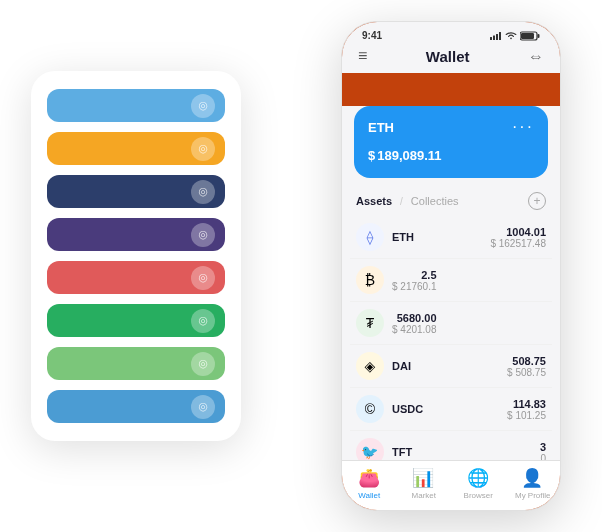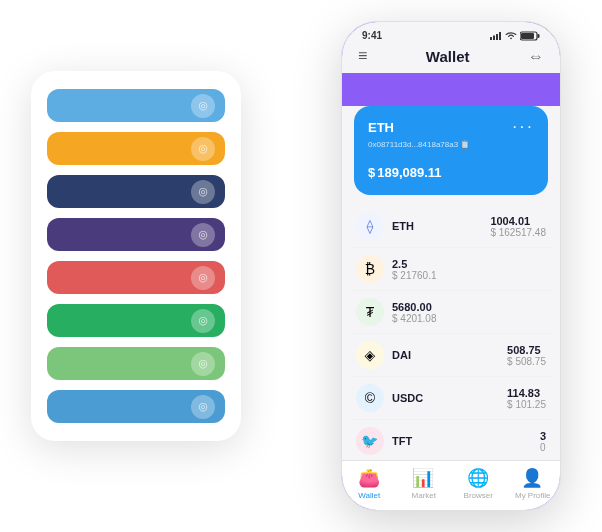--- a/index.html
+++ b/index.html
@@ -62,21 +62,21 @@
       color: rgba(255,255,255,0.8);
     }
 
     
     .phone {
       position: absolute;
       right: 30px;
       top: 10px;
       width: 220px;
       height: 490px;
-      background: #8b5cf6;
+      background: #c2410c;
       border-radius: 36px;
       box-shadow: 0 12px 50px rgba(0,0,0,0.18);
       overflow: hidden;
       z-index: 2;
       border: 1.5px solid #e0e0e0;
       display: flex;
       flex-direction: column;
     }
 
     .phone-status-bar {
@@ -237,20 +237,21 @@
     }
 
     .asset-name {
       flex: 1;
       font-size: 11px;
       font-weight: 600;
       color: #1a1a2e;
     }
 
     .asset-values {
+      text-align: right;
     }
 
     .asset-amount {
       font-size: 11px;
       font-weight: 600;
       color: #1a1a2e;
     }
 
     .asset-usd {
       font-size: 10px;
@@ -366,29 +367,33 @@
       <span class="header-icon">⇔</span>
     </div>
 
     <div class="phone-content">
 
       <div class="eth-card">
         <div class="eth-card-top">
           <span class="eth-card-label">ETH</span>
           <span class="eth-card-dots">···</span>
         </div>
-        <div class="eth-card-address">
-          <span>0x08711d3d...8418a78a3</span>
-          <span>📋</span>
-        </div>
         <div class="eth-card-balance">
           <span>$</span><span>189,089.11</span>
         </div>
       </div>
 
+      <div class="assets-header">
+        <div class="assets-tabs">
+          <span class="assets-tab-active">Assets</span>
+          <span class="assets-tab-divider">/</span>
+          <span class="assets-tab-inactive">Collecties</span>
+        </div>
+        <div class="assets-add">+</div>
+      </div>
 
       <div class="asset-list">
 
       <div class="asset-item">
       <div class="asset-icon eth-icon">⟠</div>
       <div class="asset-name">ETH</div>
       <div class="asset-values">
         <div class="asset-amount">1004.01</div>
         <div class="asset-usd">$ 162517.48</div>
       </div>

